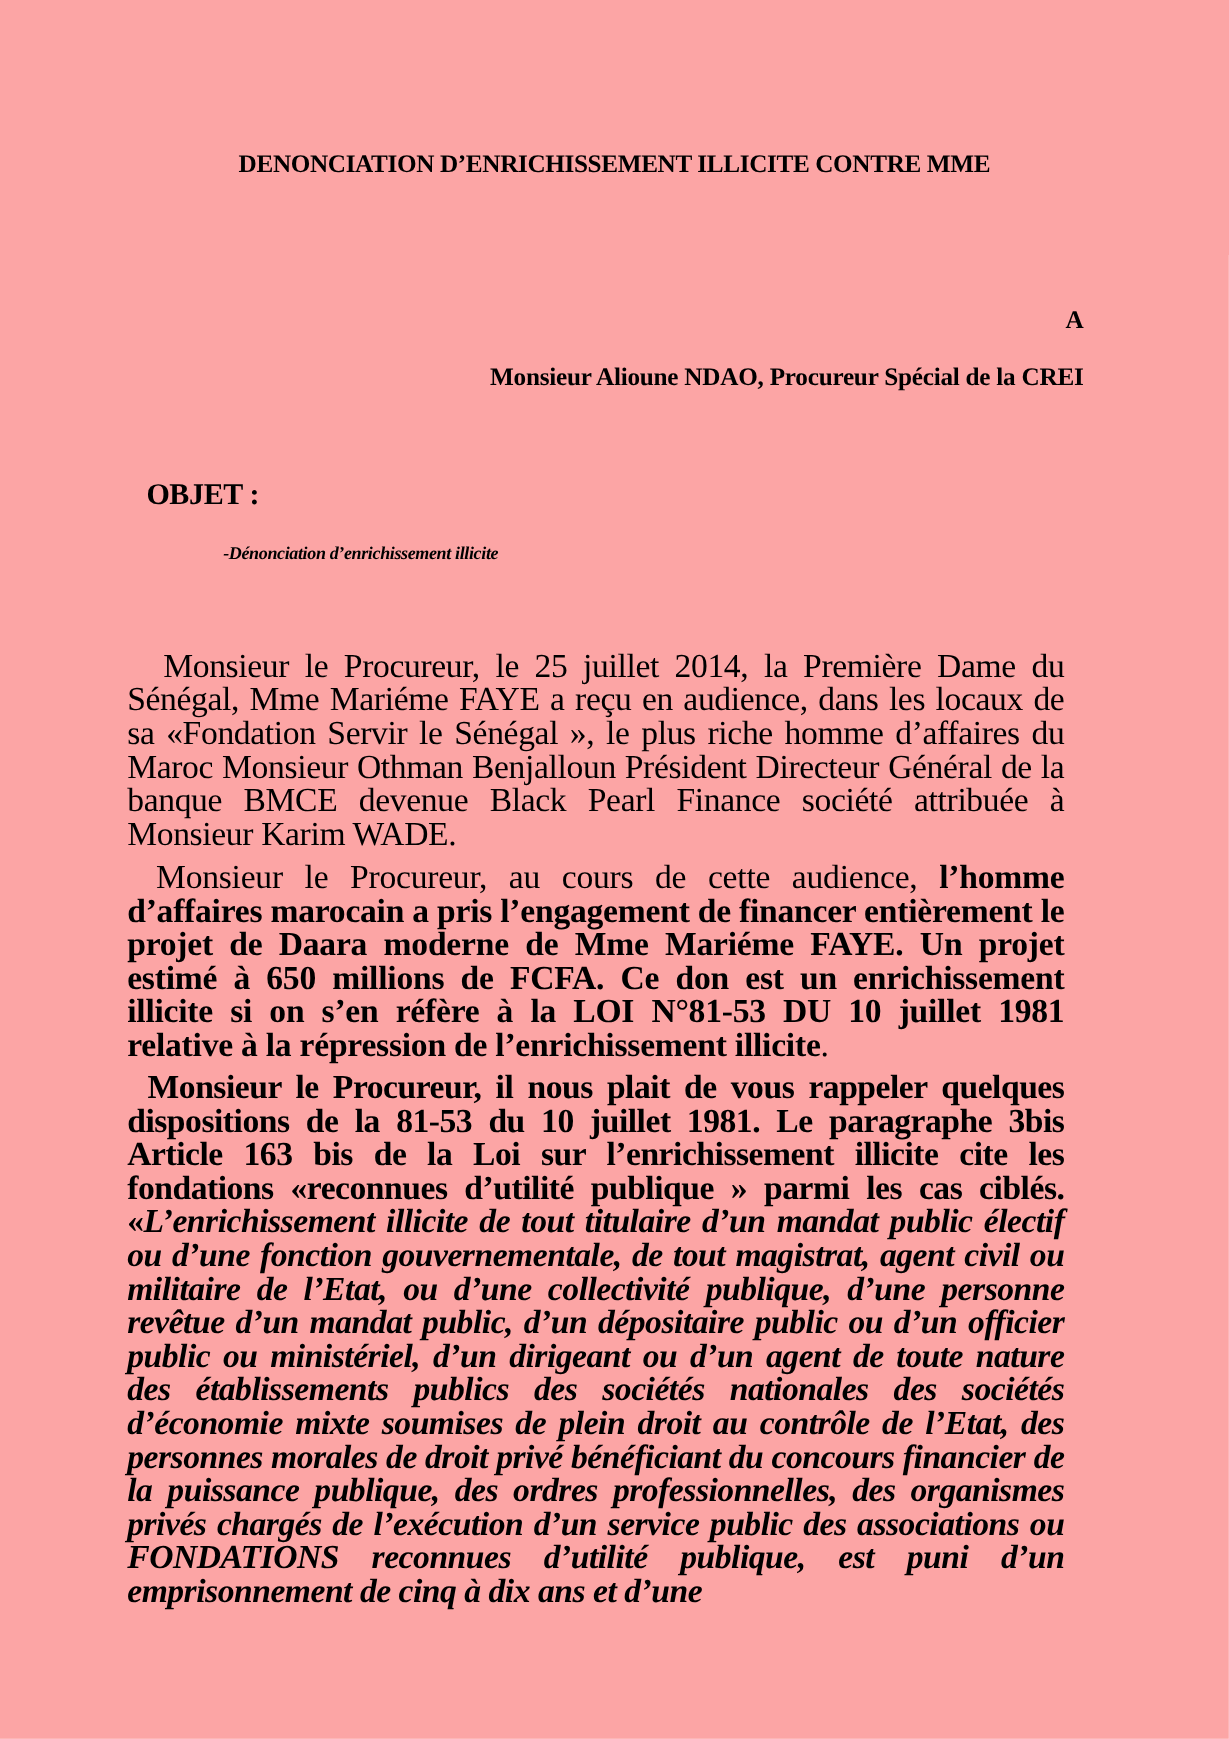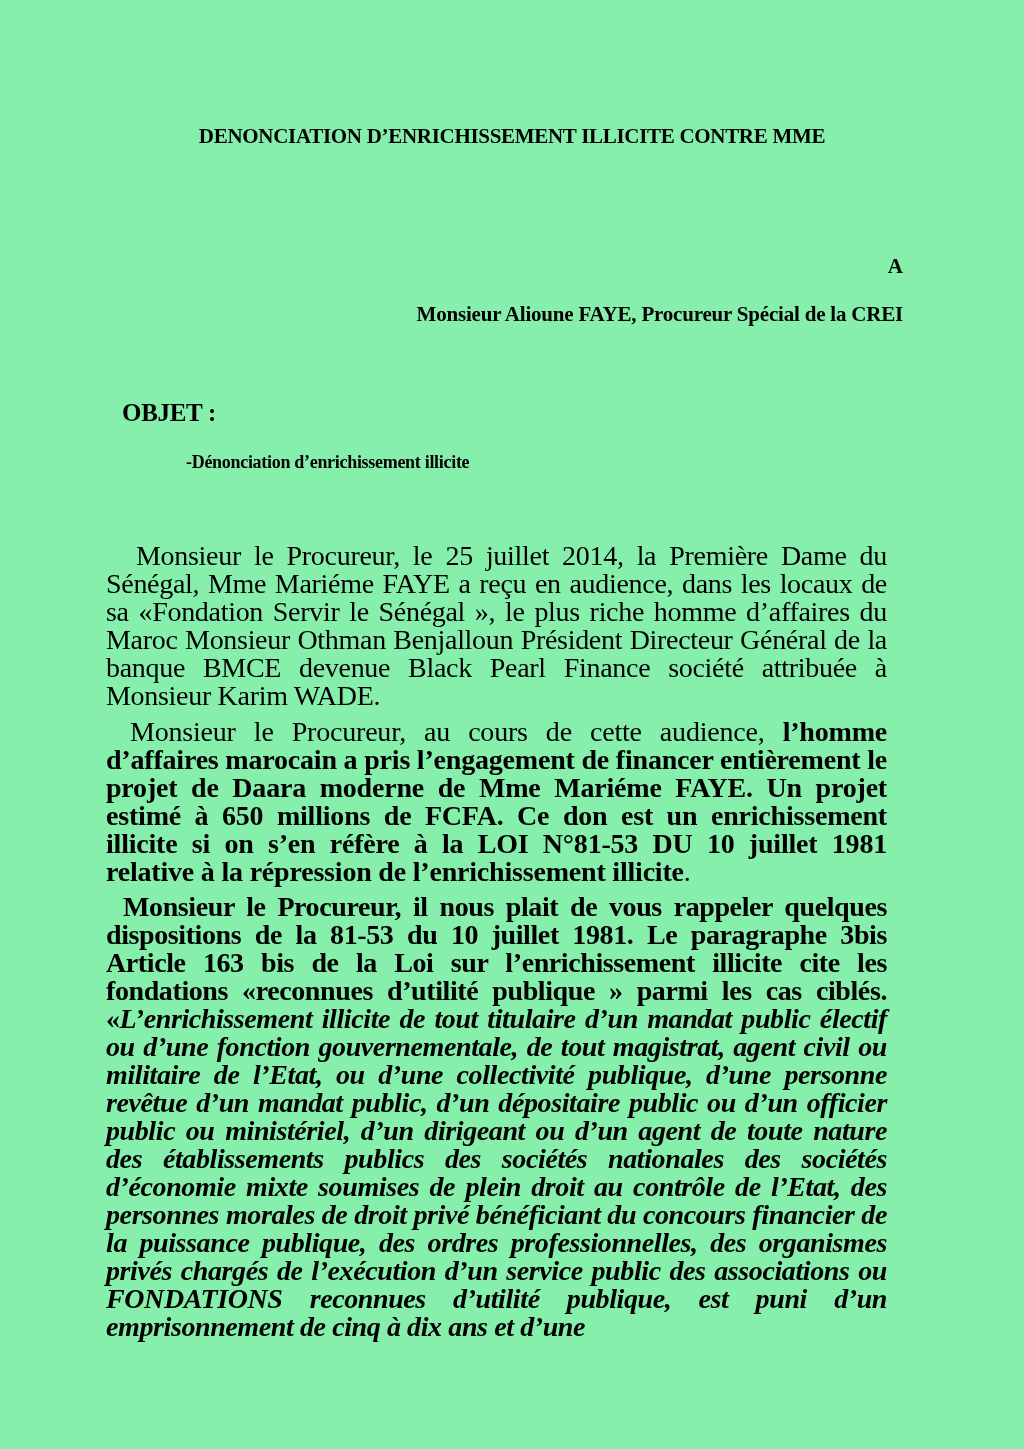--- a/index.html
+++ b/index.html
@@ -12,21 +12,21 @@
       height: 1449px;
       position: relative;
       overflow: hidden;
       color: #000000;
       font-family: "Liberation Serif", "DejaVu Serif", serif;
     }
     .page {
       position: absolute;
       left: 0; top: 0;
       width: 1024px; height: 1449px;
-      background: #86efac;
+      background: #fca5a5;
     }
     .title {
       position: absolute;
       left: 120px;
       width: 784px;
       top: 121px;
       text-align: center;
       font-weight: bold;
       font-size: 21px;
       line-height: 30px;
@@ -56,23 +56,24 @@
       font-weight: bold;
       font-size: 25px;
       line-height: 28px;
       letter-spacing: -0.3px;
     }
     .objet-item {
       position: absolute;
       left: 186px;
       top: 448px;
       font-weight: bold;
-      font-size: 18px;
+      font-size: 15px;
       line-height: 28px;
       letter-spacing: -0.3px;
+      font-style: italic;
     }
     .para {
       position: absolute;
       left: 106px;
       width: 781px;
       font-size: 28px;
       line-height: 28px;
       text-align: justify;
       margin: 0;
     }
@@ -103,21 +104,21 @@
 </head>
 <body>
 
 <div class="page">
 
   <div class="title">
     <div>DENONCIATION D’ENRICHISSEMENT ILLICITE CONTRE MME</div>
   </div>
 
   <div class="addressee-a">A</div>
-  <div class="addressee-name">Monsieur Alioune FAYE, Procureur Spécial de la CREI</div>
+  <div class="addressee-name">Monsieur Alioune NDAO, Procureur Spécial de la CREI</div>
 
   <div class="objet-label">OBJET :</div>
   <div class="objet-item">-Dénonciation d’enrichissement illicite</div>
 
   <p class="para p1">Monsieur le Procureur, le 25 juillet 2014, la Première Dame du Sénégal, Mme Mariéme FAYE a reçu en audience, dans les locaux de sa «Fondation Servir le Sénégal », le plus riche homme d’affaires du Maroc  Monsieur Othman Benjalloun Président Directeur Général de la banque BMCE devenue Black Pearl Finance société attribuée à Monsieur Karim WADE.</p>
 
   <p class="para p2"><span>Monsieur le Procureur, au cours de cette audience, </span><span class="bold">l’homme d’affaires marocain a pris l’engagement de financer entièrement le projet de Daara moderne de Mme Mariéme FAYE. Un projet estimé à 650 millions de FCFA. Ce don est un enrichissement illicite si on s’en réfère à la LOI N°81-53 DU 10 juillet 1981 relative à la répression de l’enrichissement illicite</span><span>.</span></p>
 
   <p class="para p3"><span>Monsieur le Procureur, il nous plait de vous rappeler quelques dispositions de la 81-53 du 10 juillet 1981. Le paragraphe 3bis Article 163 bis de la Loi sur l’enrichissement illicite cite les fondations «reconnues d’utilité publique » parmi les cas ciblés. «</span><span class="quote">L’enrichissement illicite de tout titulaire d’un mandat public électif ou d’une fonction gouvernementale, de tout magistrat, agent civil ou militaire de l’Etat, ou d’une collectivité publique, d’une personne revêtue d’un mandat public, d’un dépositaire public ou d’un officier public ou ministériel, d’un dirigeant ou d’un agent de toute nature des établissements publics des sociétés nationales des sociétés d’économie mixte soumises de plein droit au contrôle de l’Etat, des personnes morales de droit privé bénéficiant du concours financier de la puissance publique, des ordres professionnelles, des organismes privés chargés de l’exécution d’un service public des associations ou </span><span class="quote ul">FONDATIONS</span><span class="quote"> reconnues d’utilité publique, est puni d’un emprisonnement de cinq à dix ans et d’une</span></p>
 

